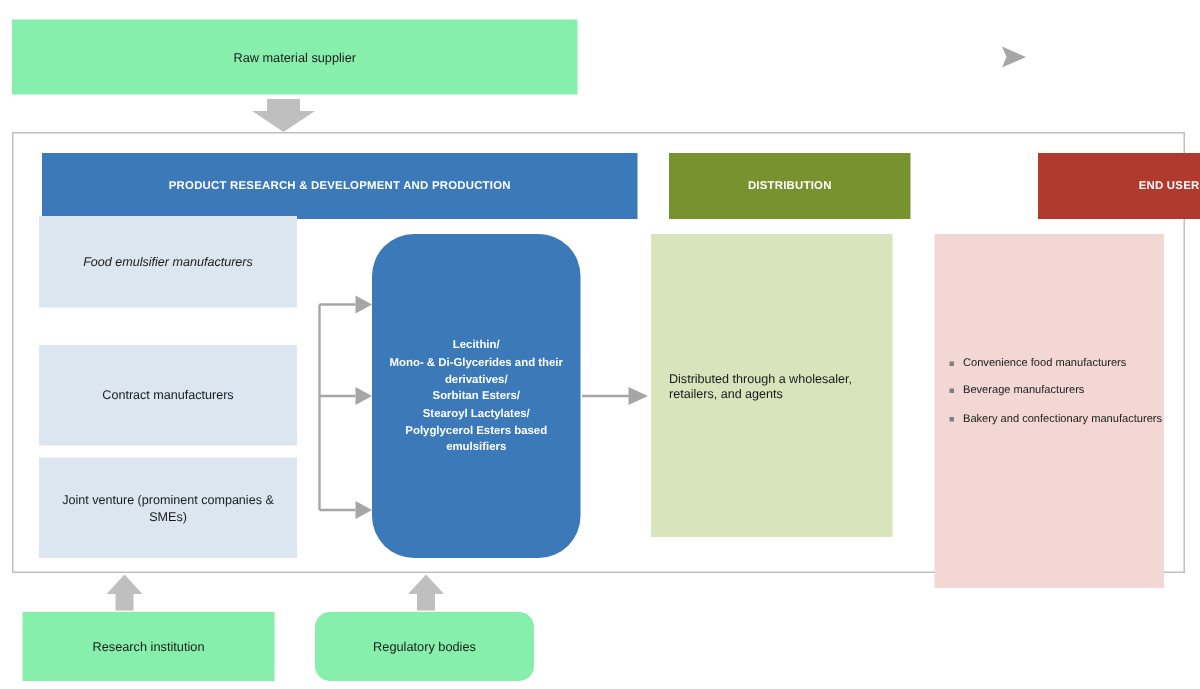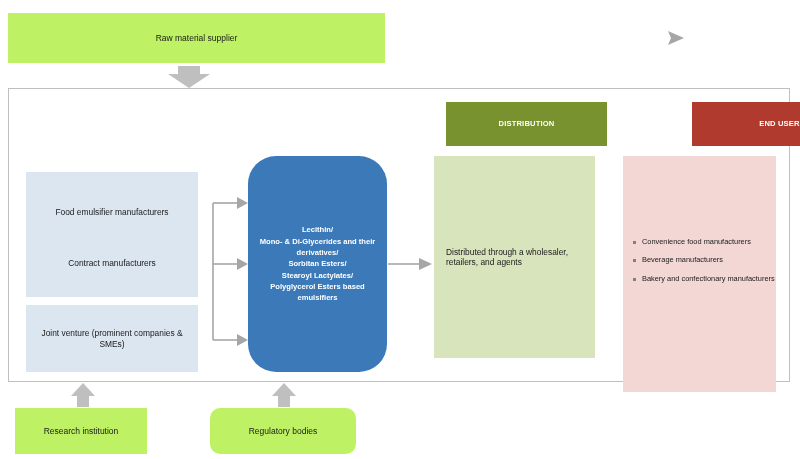--- a/index.html
+++ b/index.html
@@ -14,21 +14,21 @@
   .abs{position:absolute;box-sizing:border-box;}
 
   
   .txt{
     display:flex;align-items:center;justify-content:center;
     text-align:center;line-height:1.25;
   }
 
   
   .greybox{
-    background:#bef264;
+    background:#86efac;
     color:#1a1a1a;
     font-size:8.5px;
   }
 
   
   .frame{
     border:1.5px solid #bfbfbf;
     background:transparent;
   }
 
@@ -74,30 +74,33 @@
 <body>
 
 <div class="canvas">
 
   <div class="abs txt greybox" style="left:8px;top:13px;width:377px;height:50px;">
     <span>Raw material supplier</span>
   </div>
 
   <div class="abs frame" style="left:8px;top:88px;width:782px;height:294px;"></div>
 
+  <div class="abs txt hdr hdr-blue" style="left:28px;top:102px;width:397px;height:44px;">
+    <span>PRODUCT RESEARCH &amp; DEVELOPMENT AND PRODUCTION</span>
+  </div>
 
   <div class="abs txt hdr hdr-green" style="left:434px;top:102px;width:161px;height:44px;margin-left:12px;">
     <span>DISTRIBUTION</span>
   </div>
 
   <div class="abs txt hdr hdr-red" style="left:649px;top:102px;width:180px;height:44px;margin-left:43px;">
     <span>END USERS</span>
   </div>
 
-  <div class="abs txt lightblue" style="left:26px;top:172px;width:172px;height:80px;">
+  <div class="abs txt lightblue" style="left:26px;top:144px;width:172px;height:61px;font-style:italic;">
     <span>Food emulsifier manufacturers</span>
   </div>
 
   <div class="abs txt lightblue" style="left:26px;top:230px;width:172px;height:67px;">
     <span>Contract manufacturers</span>
   </div>
 
   <div class="abs txt lightblue" style="left:26px;top:305px;width:172px;height:67px;padding:0 10px;">
     <span>Joint venture (prominent companies &amp; SMEs)</span>
   </div>
@@ -117,21 +120,21 @@
   </div>
 
   <div class="abs pinkbox" style="left:623px;top:156px;width:153px;height:236px;">
     <ul class="bullets" style="position:absolute;left:10px;top:82px;">
       <li>Convenience food manufacturers</li>
       <li>Beverage manufacturers</li>
       <li>Bakery and confectionary manufacturers</li>
     </ul>
   </div>
 
-  <div class="abs txt greybox" style="left:15px;top:408px;width:132px;height:46px;">
+  <div class="abs txt greybox" style="left:15px;top:408px;width:168px;height:46px;">
     <span>Research institution</span>
   </div>
 
   <div class="abs txt greybox" style="left:210px;top:408px;width:146px;height:46px;border-radius:10px;">
     <span>Regulatory bodies</span>
   </div>
 
   <svg class="ovl" viewBox="0 0 800 459">
 
     <g>

